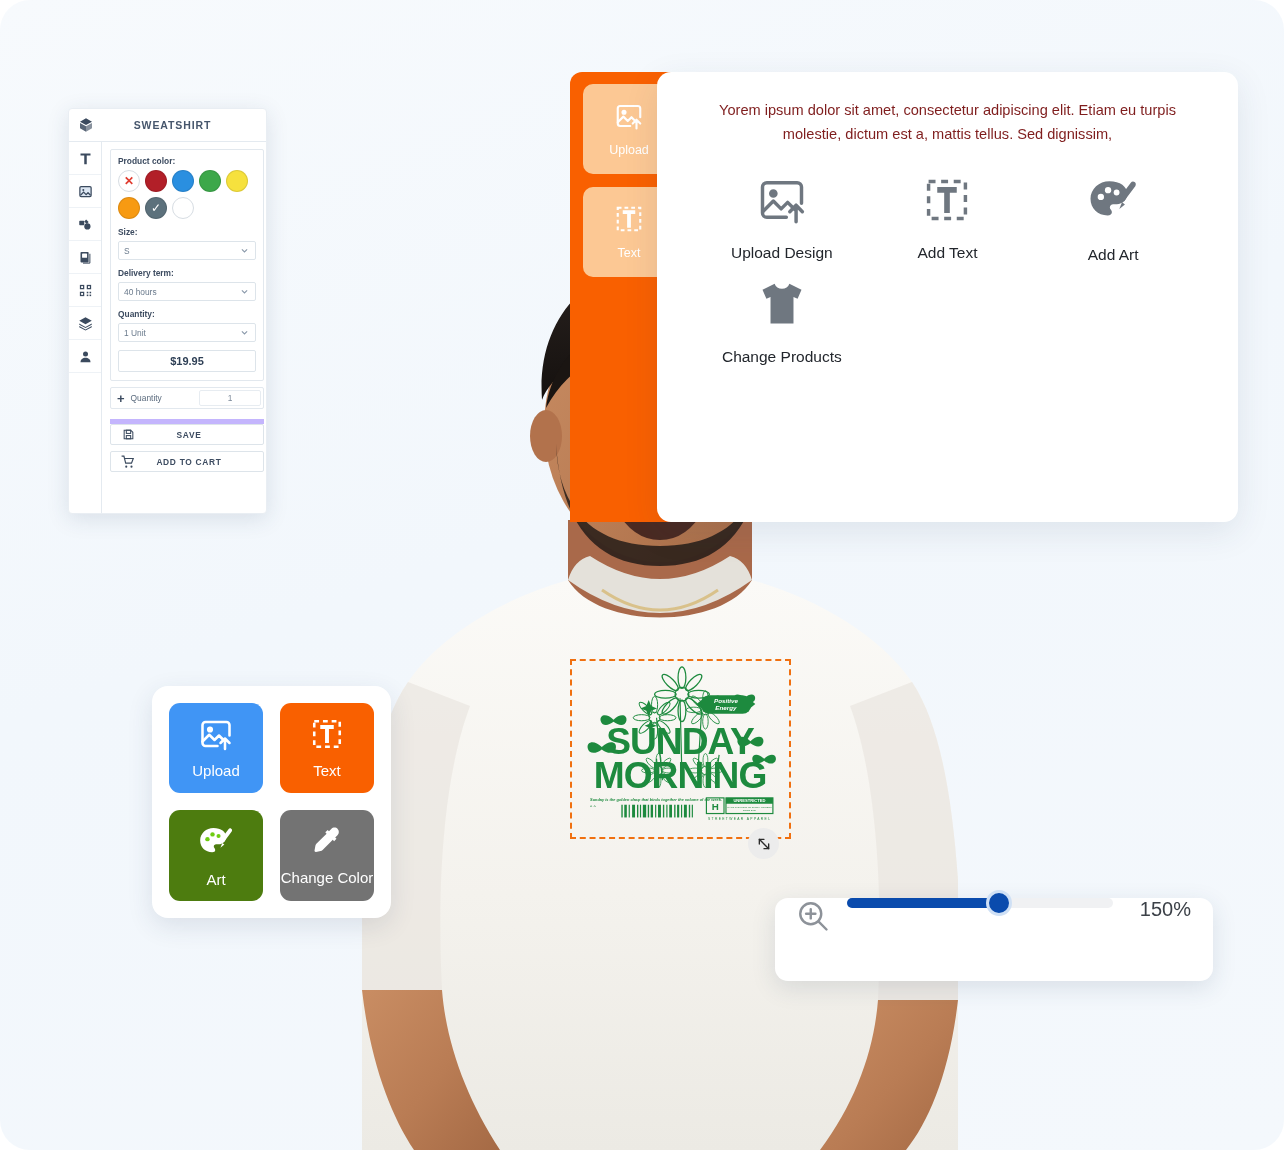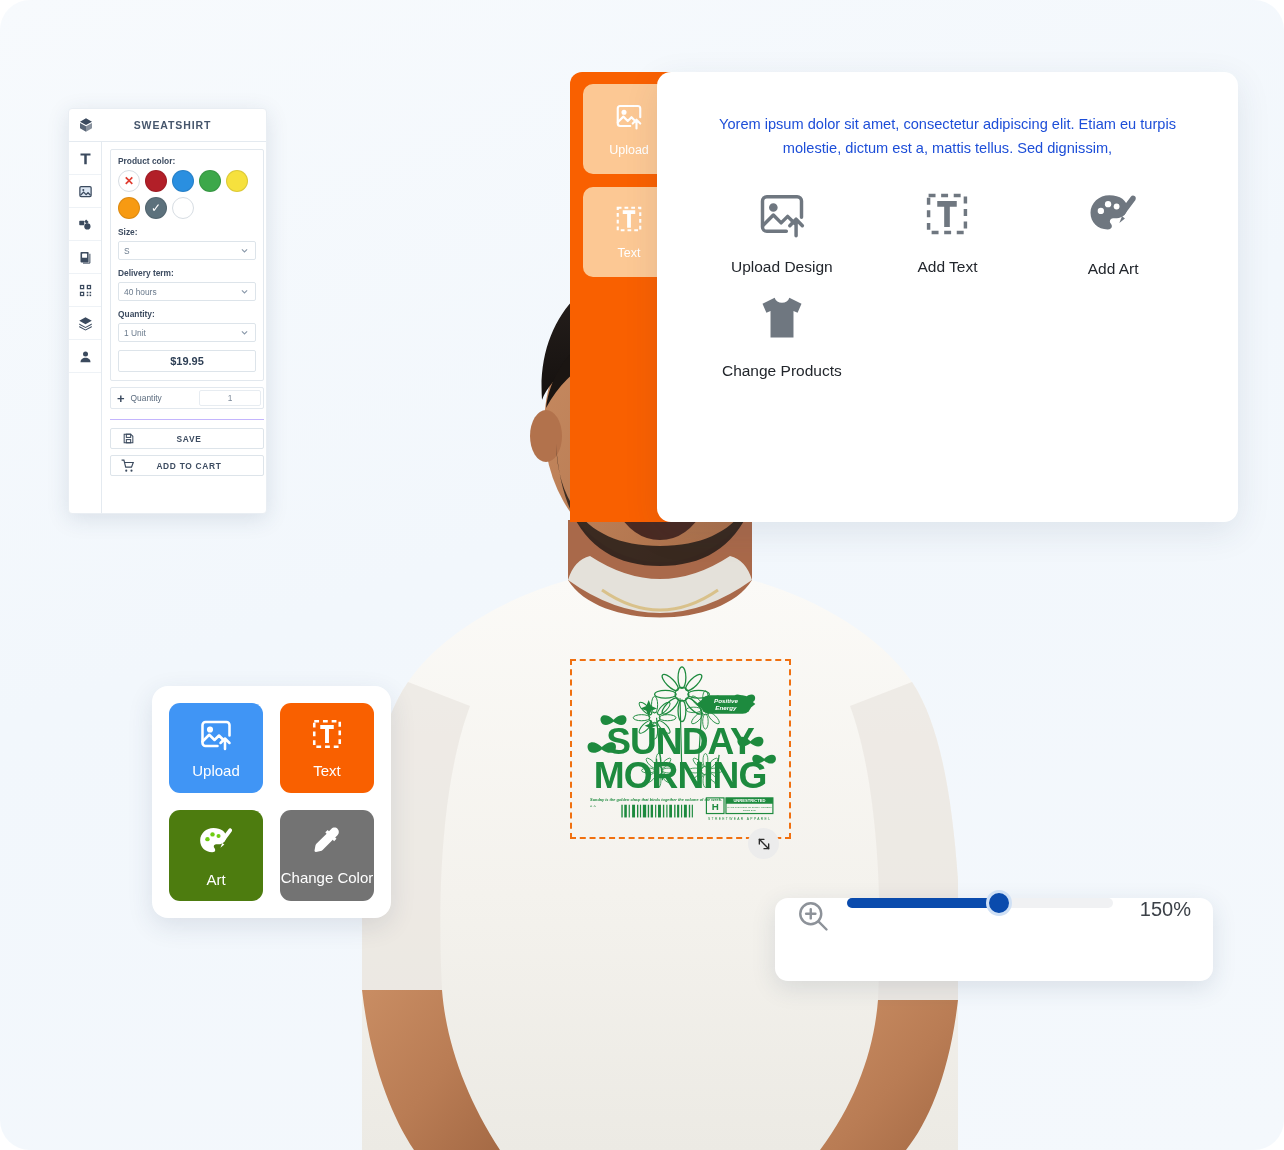--- a/index.html
+++ b/index.html
@@ -92,21 +92,21 @@
     flex: 1; display: flex; align-items: center; gap: 6px; padding-left: 6px;
     font-size: 8.4px; color: #5b6b7e;
   }
   .qty-plus { font-size: 13px; color: #3c4b60; font-weight: 700; line-height: 1; }
   .qty-input {
     width: 62px; border-left: 1px solid #e2e8ee; text-align: center;
     display: flex; align-items: center; justify-content: center;
     font-size: 8.4px; color: #7c8a9a; background: #fff; margin: 2px; border-radius: 2px;
     border: 1px solid #e7ecf1;
   }
-  .pp-actions { margin-top: 10px; border-top: 1px solid #c4b5fd; padding-top: 8px; }
+  .pp-actions { margin-top: 10px; border-top: 5px solid #c4b5fd; }
   .pp-btn {
     height: 21px; border: 1px solid #dde4ea; border-radius: 2px; background: #fff;
     display: flex; align-items: center; margin-bottom: 6px;
     font-size: 8.4px; letter-spacing: .7px; font-weight: 700; color: #3c4b60;
   }
   .pp-btn .bi { width: 34px; display: flex; justify-content: center; color: #3b4a5e; }
   .pp-btn .bl { flex: 1; text-align: center; padding-right: 30px; }
 
   
   .orange-rail {
@@ -124,21 +124,21 @@
   .start-card {
     position: absolute; left: 657px; top: 72px; width: 581px; height: 450px;
     background: #ffffff; border-radius: 14px;
     box-shadow: 0 10px 34px rgba(40,60,90,.10);
     padding: 26px 42px 0 42px; text-align: center;
   }
   .start-title {
     font-size: 30px; font-weight: 700; color: #111318; letter-spacing: -.4px;
   }
   .start-sub {
-    margin-top: 14px; font-size: 14.6px; line-height: 1.65; color: #1d4ed8;
+    font-size: 14.6px; line-height: 1.65; color: #7f1d1d;
   }
   .start-grid {
     margin-top: 28px; display: grid; grid-template-columns: 1fr 1fr 1fr;
     row-gap: 14px; justify-items: center;
   }
   .start-opt { display: flex; flex-direction: column; align-items: center; gap: 14px; }
   .start-opt .lbl { font-size: 15.5px; color: #22262c; }
 
   
   .tool-card {

